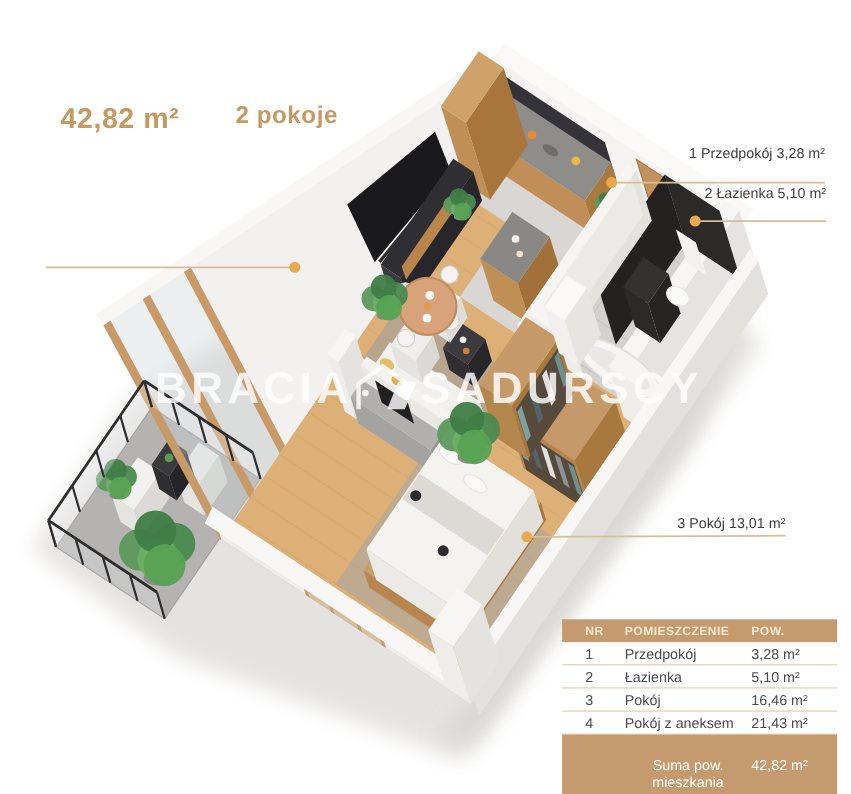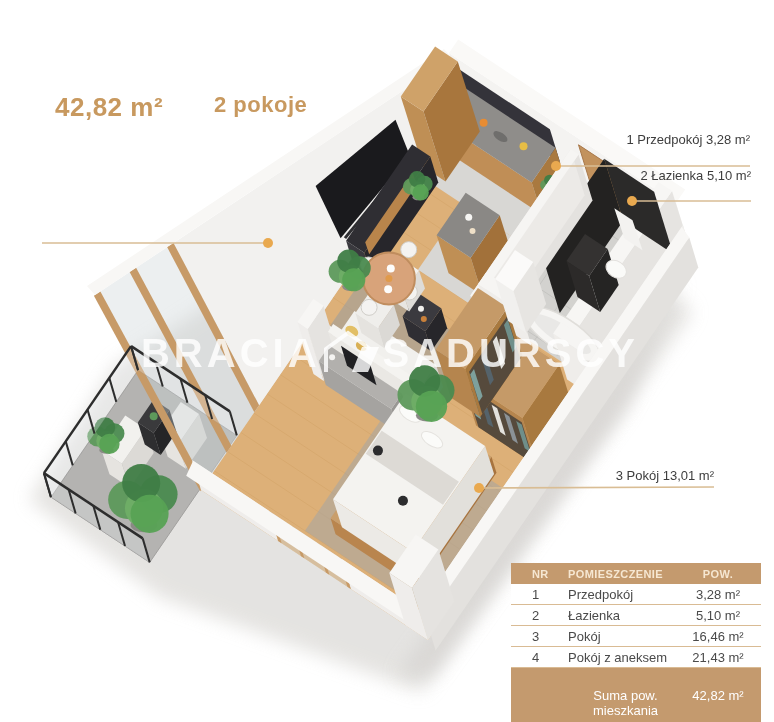--- a/index.html
+++ b/index.html
@@ -21,21 +21,21 @@
   .wm-glyph{display:block;}
   .area-table{position:absolute;left:511px;top:563px;width:250px;font-size:13px;}
   .t-head{display:flex;background:var(--tableHeader);color:#f6e7d2;font-weight:bold;
      font-size:11px;letter-spacing:.4px;padding:5px 8px 4px 8px;}
   .t-row{display:flex;padding:3px 8px 2px 8px;border-bottom:1.5px solid var(--tableLine);
      color:#4a4a4a;background:#fff;}
   .t-foot{display:flex;background:var(--tableHeader);color:#ffffff;font-weight:normal;
      padding:20px 8px;}
   .c-nr{width:36px;margin-left:13px;}
   .c-name{flex:1;}
-  .c-area{width:70px;text-align:center;}
+  .c-area{width:70px;text-align:left;}
   .t-foot .c-name{text-align:center;}
 </style>
 </head>
 <body>
 
 <div class="canvas">
 
   <svg class="plan" id="plan" width="774" height="722" viewBox="0 0 774 722">
     <defs>
       <filter id="soft" x="-30%" y="-30%" width="160%" height="160%">

